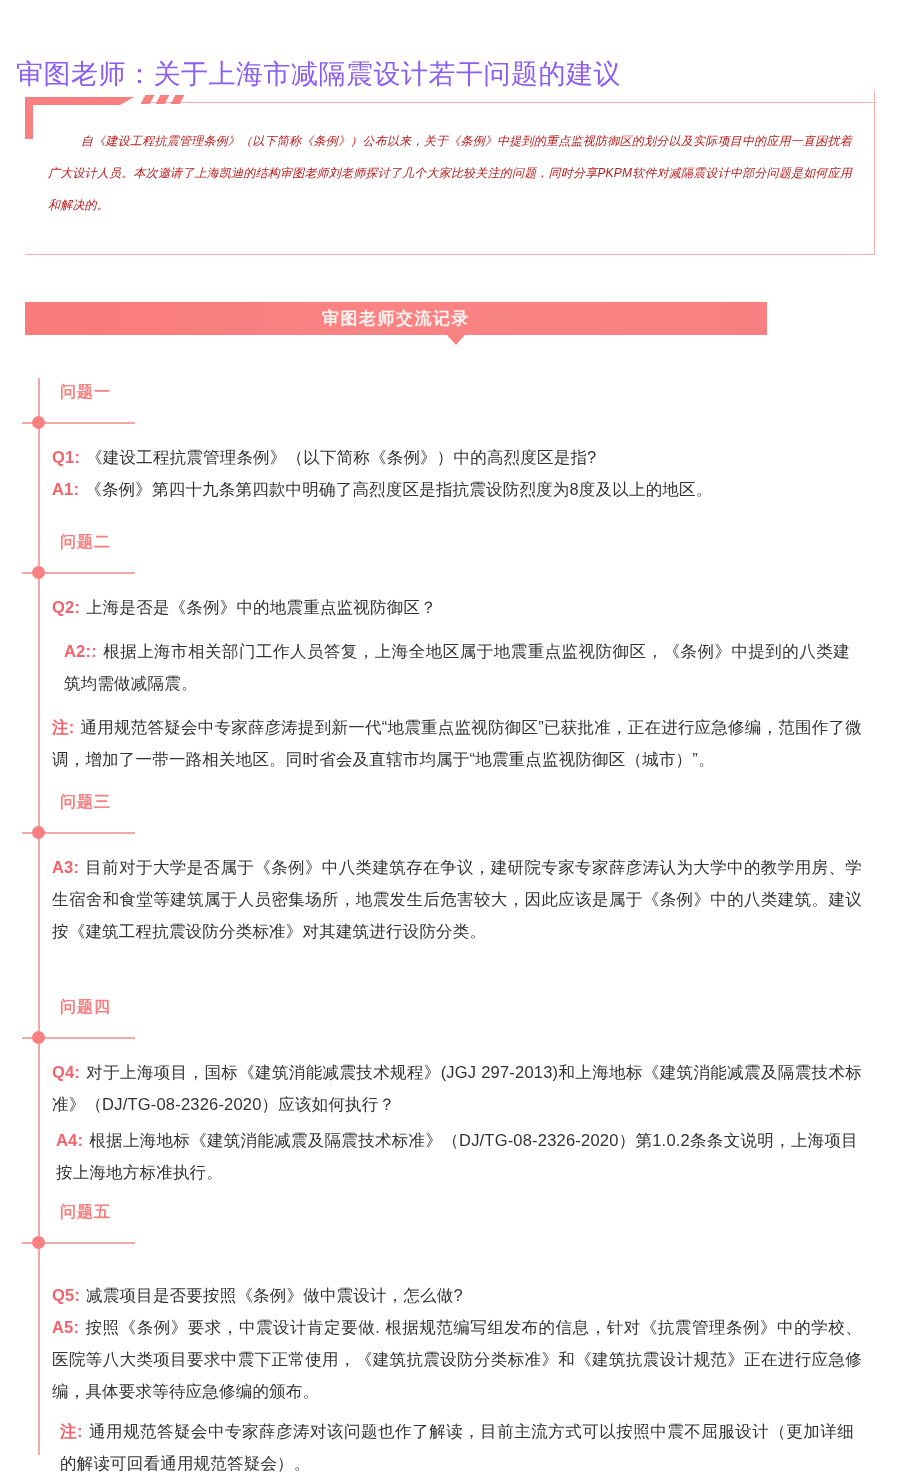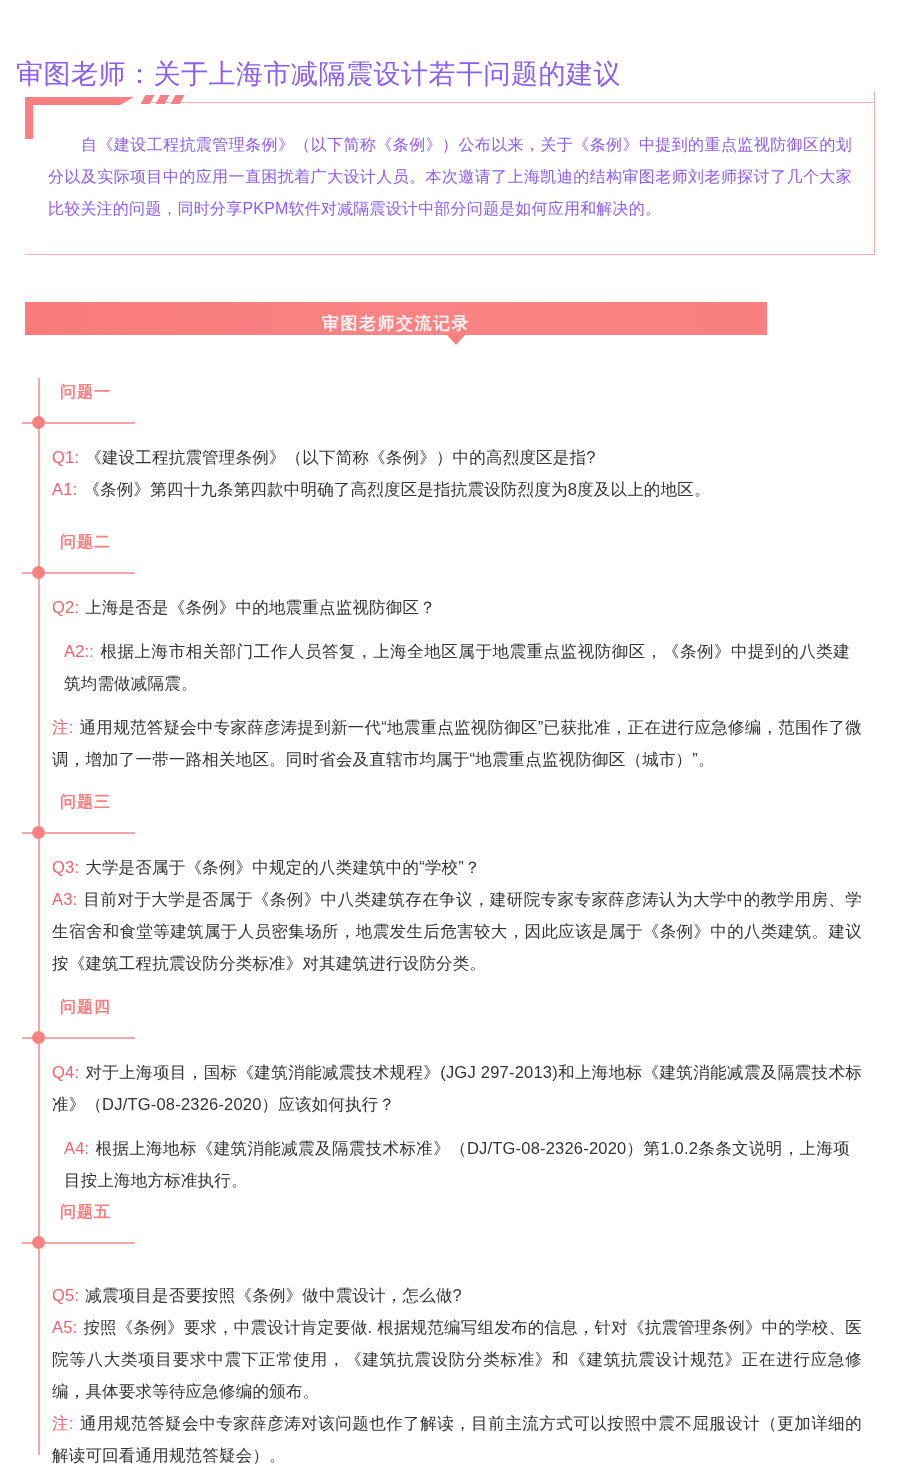--- a/index.html
+++ b/index.html
@@ -90,38 +90,39 @@
   }
   .slash.s1 { left: 143px; }
   .slash.s2 { left: 158px; }
   .slash.s3 { left: 173px; }
 
   .intro-text {
     position: absolute;
     left: 48px;
     top: 113px;
     width: 804px;
-    font-size: 16px;
+    font-size: 12px;
     line-height: 32px;
-    color: #8b5cf6;
+    color: #b91c1c;
     text-indent: 33px;
     text-align: justify;
     letter-spacing: 0.2px;
+    font-style: italic;
   }
 
   
   .banner {
     position: absolute;
     left: 25px;
     top: 302px;
     width: 742px;
     height: 33px;
     background: linear-gradient(90deg, #f97b7b 0%, #fa8383 48%, #f98080 100%);
     display: flex;
-    align-items: flex-end;
+    align-items: center;
     justify-content: center;
   }
   .banner-title {
     color: #fff5f3;
     font-size: 17px;
     font-weight: bold;
     letter-spacing: 1.5px;
   }
   .banner-arrow {
     position: absolute;
@@ -176,21 +177,21 @@
     width: 810px;
     font-size: 16.5px;
     line-height: 32px;
     color: #333333;
     text-align: justify;
     letter-spacing: 0.2px;
   }
   .qa-line { display: block; }
   .qa-tag {
     color: #f4626b;
-    font-weight: normal;
+    font-weight: bold;
     margin-right: 6px;
   }
   .qa-tag.note { color: #f4626b; }
 </style>
 </head>
 <body>
 
 <h1 class="page-title">审图老师：关于上海市减隔震设计若干问题的建议</h1>
 
 <div class="intro-card-topstrip"></div>
@@ -229,36 +230,35 @@
         <p class="qa-line" style="margin: 0px;"><span class="qa-tag">Q2:</span><span>上海是否是《条例》中的地震重点监视防御区？</span></p>
         <p class="qa-line" style="margin: 12px;"><span class="qa-tag">A2::</span><span>根据上海市相关部门工作人员答复，上海全地区属于地震重点监视防御区，《条例》中提到的八类建筑均需做减隔震。</span></p>
         <p class="qa-line" style="margin: 0px;"><span class="qa-tag note">注:</span><span>通用规范答疑会中专家薛彦涛提到新一代“地震重点监视防御区”已获批准，正在进行应急修编，范围作了微调，增加了一带一路相关地区。同时省会及直辖市均属于“地震重点监视防御区（城市）”。</span></p>
       </div>
     </div>
     <div class="qa-block">
       <div class="q-label" style="top: 792px;">问题三</div>
       <div class="node-hline" style="top: 832px;"></div>
       <div class="node-dot" style="top: 826px;"></div>
       <div class="qa-body" style="top: 851px;">
-        <p class="qa-line" style="margin: 0px;"><span class="qa-tag">Q3:</span><span>大学是否属于《条例》中规定的八类建筑中的“学校”？</span></p>
         <p class="qa-line" style="margin: 0px;"><span class="qa-tag">A3:</span><span>目前对于大学是否属于《条例》中八类建筑存在争议，建研院专家专家薛彦涛认为大学中的教学用房、学生宿舍和食堂等建筑属于人员密集场所，地震发生后危害较大，因此应该是属于《条例》中的八类建筑。建议按《建筑工程抗震设防分类标准》对其建筑进行设防分类。</span></p>
       </div>
     </div>
     <div class="qa-block">
       <div class="q-label" style="top: 997px;">问题四</div>
       <div class="node-hline" style="top: 1037px;"></div>
       <div class="node-dot" style="top: 1031px;"></div>
       <div class="qa-body" style="top: 1056px;">
         <p class="qa-line" style="margin: 0px;"><span class="qa-tag">Q4:</span><span>对于上海项目，国标《建筑消能减震技术规程》(JGJ 297-2013)和上海地标《建筑消能减震及隔震技术标准》（DJ/TG-08-2326-2020）应该如何执行？</span></p>
-        <p class="qa-line" style="margin: 12px;"><span class="qa-tag">A4:</span><span>根据上海地标《建筑消能减震及隔震技术标准》（DJ/TG-08-2326-2020）第1.0.2条条文说明，上海项目按上海地方标准执行。</span></p>
+        <p class="qa-line" style="margin: 4px;"><span class="qa-tag">A4:</span><span>根据上海地标《建筑消能减震及隔震技术标准》（DJ/TG-08-2326-2020）第1.0.2条条文说明，上海项目按上海地方标准执行。</span></p>
       </div>
     </div>
     <div class="qa-block">
       <div class="q-label" style="top: 1202px; text-align: right;">问题五</div>
       <div class="node-hline" style="top: 1242px;"></div>
       <div class="node-dot" style="top: 1236px;"></div>
       <div class="qa-body" style="top: 1279px;">
         <p class="qa-line" style="margin: 0px;"><span class="qa-tag">Q5:</span><span>减震项目是否要按照《条例》做中震设计，怎么做?</span></p>
         <p class="qa-line" style="margin: 0px;"><span class="qa-tag">A5:</span><span>按照《条例》要求，中震设计肯定要做. 根据规范编写组发布的信息，针对《抗震管理条例》中的学校、医院等八大类项目要求中震下正常使用，《建筑抗震设防分类标准》和《建筑抗震设计规范》正在进行应急修编，具体要求等待应急修编的颁布。</span></p>
-        <p class="qa-line" style="margin: 0px;"><span class="qa-tag note">注:</span><span>通用规范答疑会中专家薛彦涛对该问题也作了解读，目前主流方式可以按照中震不屈服设计（更加详细的解读可回看通用规范答疑会）。</span></p>
+        <p class="qa-line" style="margin: 8px;"><span class="qa-tag note">注:</span><span>通用规范答疑会中专家薛彦涛对该问题也作了解读，目前主流方式可以按照中震不屈服设计（更加详细的解读可回看通用规范答疑会）。</span></p>
       </div>
     </div>
   </div>
 
 </body></html>

